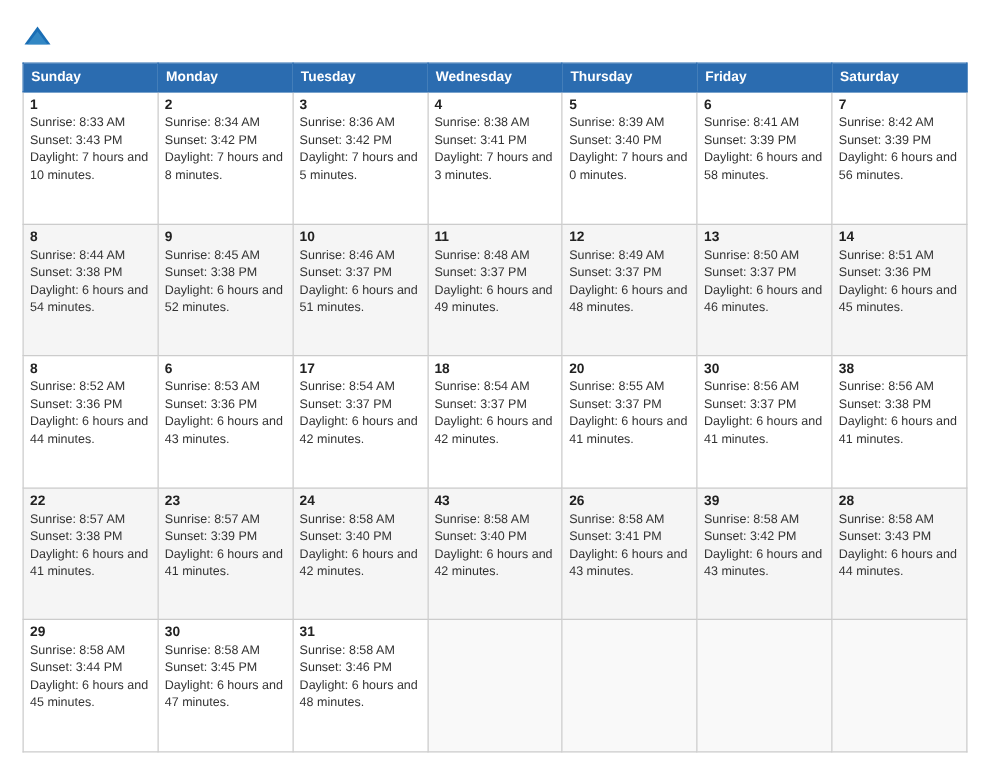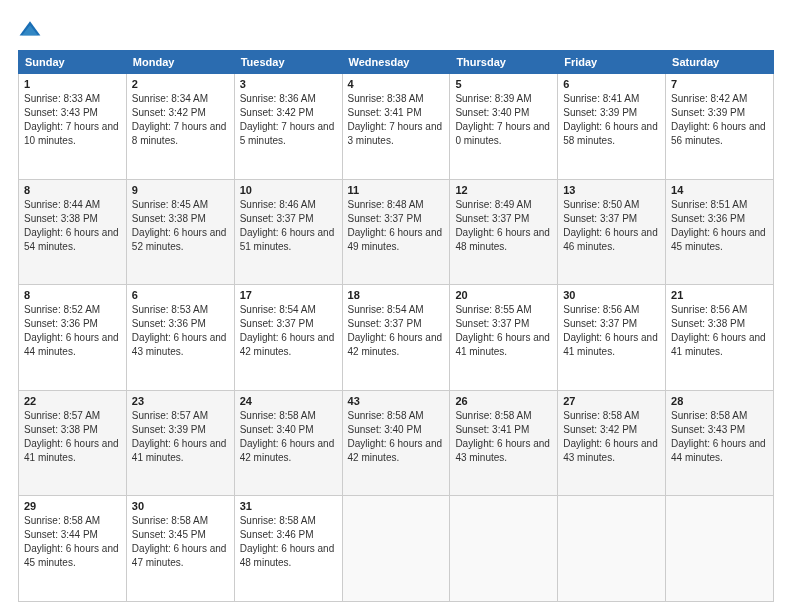--- a/index.html
+++ b/index.html
@@ -213,21 +213,21 @@
       </td>
           <td>
         <span class="day-num">20</span>
         <span class="day-info">Sunrise: 8:55 AM<br>Sunset: 3:37 PM<br>Daylight: 6 hours and 41 minutes.</span>
       </td>
           <td>
         <span class="day-num">30</span>
         <span class="day-info">Sunrise: 8:56 AM<br>Sunset: 3:37 PM<br>Daylight: 6 hours and 41 minutes.</span>
       </td>
           <td>
-        <span class="day-num">21</span>
+        <span class="day-num">38</span>
         <span class="day-info">Sunrise: 8:56 AM<br>Sunset: 3:38 PM<br>Daylight: 6 hours and 41 minutes.</span>
       </td>
         </tr>
         <tr>
           <td>
         <span class="day-num">22</span>
         <span class="day-info">Sunrise: 8:57 AM<br>Sunset: 3:38 PM<br>Daylight: 6 hours and 41 minutes.</span>
       </td>
           <td>
         <span class="day-num">23</span>
@@ -239,21 +239,21 @@
       </td>
           <td>
         <span class="day-num">43</span>
         <span class="day-info">Sunrise: 8:58 AM<br>Sunset: 3:40 PM<br>Daylight: 6 hours and 42 minutes.</span>
       </td>
           <td>
         <span class="day-num">26</span>
         <span class="day-info">Sunrise: 8:58 AM<br>Sunset: 3:41 PM<br>Daylight: 6 hours and 43 minutes.</span>
       </td>
           <td>
-        <span class="day-num">27</span>
+        <span class="day-num">39</span>
         <span class="day-info">Sunrise: 8:58 AM<br>Sunset: 3:42 PM<br>Daylight: 6 hours and 43 minutes.</span>
       </td>
           <td>
         <span class="day-num">28</span>
         <span class="day-info">Sunrise: 8:58 AM<br>Sunset: 3:43 PM<br>Daylight: 6 hours and 44 minutes.</span>
       </td>
         </tr>
         <tr>
           <td>
         <span class="day-num">29</span>

